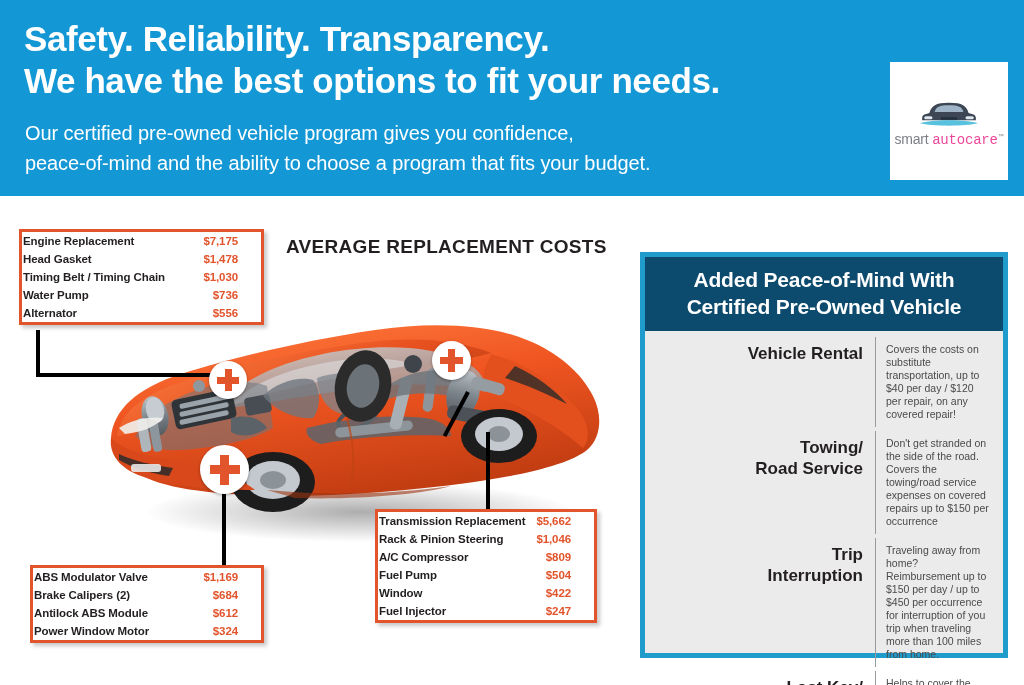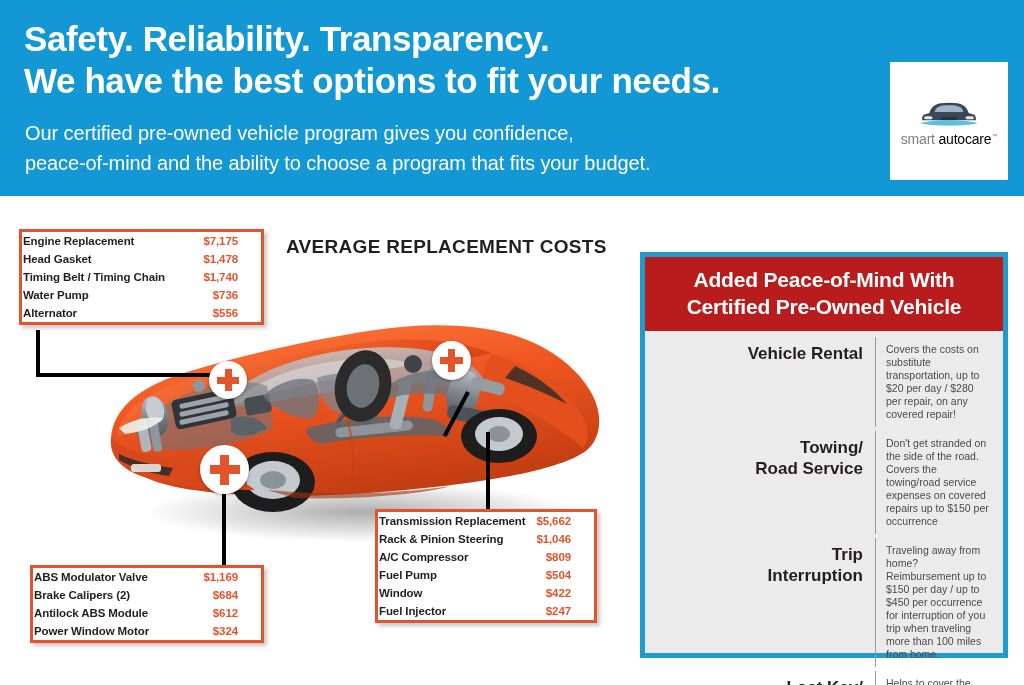--- a/index.html
+++ b/index.html
@@ -28,21 +28,21 @@
   }
   .h-sub .l2{display:block;}
 
   .logo-box{
     position:absolute;left:890px;top:62px;width:118px;height:118px;
     background:#ffffff;display:flex;flex-direction:column;
     align-items:center;justify-content:center;
   }
   .logo-car{width:62px;height:34px;margin-bottom:2px;}
   .logo-text{font-size:14px;color:#7b7f85;letter-spacing:-0.2px;white-space:nowrap;}
-  .logo-text b{font-weight:normal;color:#000000;}
+  .logo-text b{font-weight:normal;color:#ec4899;font-family:Liberation Mono, monospace;}
   .logo-tm{font-size:6px;vertical-align:super;}
 
   
   .center-title{
     position:absolute;left:286px;top:236px;
     font-size:19px;font-weight:bold;color:#231f20;letter-spacing:0.3px;
   }
 
   
   .car-stage{position:absolute;left:95px;top:268px;width:530px;height:285px;}
@@ -74,21 +74,21 @@
   .cost-table td.amt{
     color:#e2542c;text-align:right;padding:3px 23px 3px 6px;
   }
 
   
   .panel{
     position:absolute;left:640px;top:252px;width:368px;height:406px;
     background:#ebebeb;border:5px solid #1f9bcc;box-sizing:border-box;
   }
   .panel-head{
-    background:#b91c1c;color:#ffffff;text-align:center;
+    background:#0c4a6e;color:#ffffff;text-align:center;
     font-size:21px;font-weight:bold;line-height:27px;
     padding:9px 6px 11px;letter-spacing:-0.2px;
   }
   .panel-head .l2{display:block;}
   .benefits{padding:6px 12px 0 10px;margin-left:48px;}
   .benefit{display:flex;align-items:stretch;margin-bottom:4px;}
   .b-label{
     width:172px;flex:0 0 172px;text-align:right;padding:6px 12px 6px 0;
     font-size:17px;font-weight:bold;color:#231f20;line-height:21px;
     box-sizing:border-box;
@@ -273,21 +273,21 @@
           <tr>
         <td>Engine Replacement</td>
         <td class="amt">$7,175</td>
       </tr>
       <tr>
         <td>Head Gasket</td>
         <td class="amt">$1,478</td>
       </tr>
       <tr>
         <td>Timing Belt / Timing Chain</td>
-        <td class="amt">$1,740</td>
+        <td class="amt">$1,030</td>
       </tr>
       <tr>
         <td>Water Pump</td>
         <td class="amt">$736</td>
       </tr>
       <tr>
         <td>Alternator</td>
         <td class="amt">$556</td>
       </tr>
     </tbody>
@@ -352,21 +352,21 @@
     <div class="panel-head">
       <span>Added Peace-of-Mind With</span>
       <span class="l2">Certified Pre-Owned Vehicle</span>
     </div>
     <div class="benefits">
 
       <div class="benefit">
         <div class="b-label">
           <span>Vehicle Rental</span>
         </div>
-        <div class="b-desc">Covers the costs on substitute transportation, up to $20 per day / $280 per repair, on any covered repair!</div>
+        <div class="b-desc">Covers the costs on substitute transportation, up to $40 per day / $120 per repair, on any covered repair!</div>
       </div>
 
       <div class="benefit">
         <div class="b-label">
           <span>Towing/</span>
           <span class="l2">Road Service</span>
         </div>
         <div class="b-desc">Don't get stranded on the side of the road. Covers the towing/road service expenses on covered repairs up to $150 per occurrence</div>
       </div>
 

